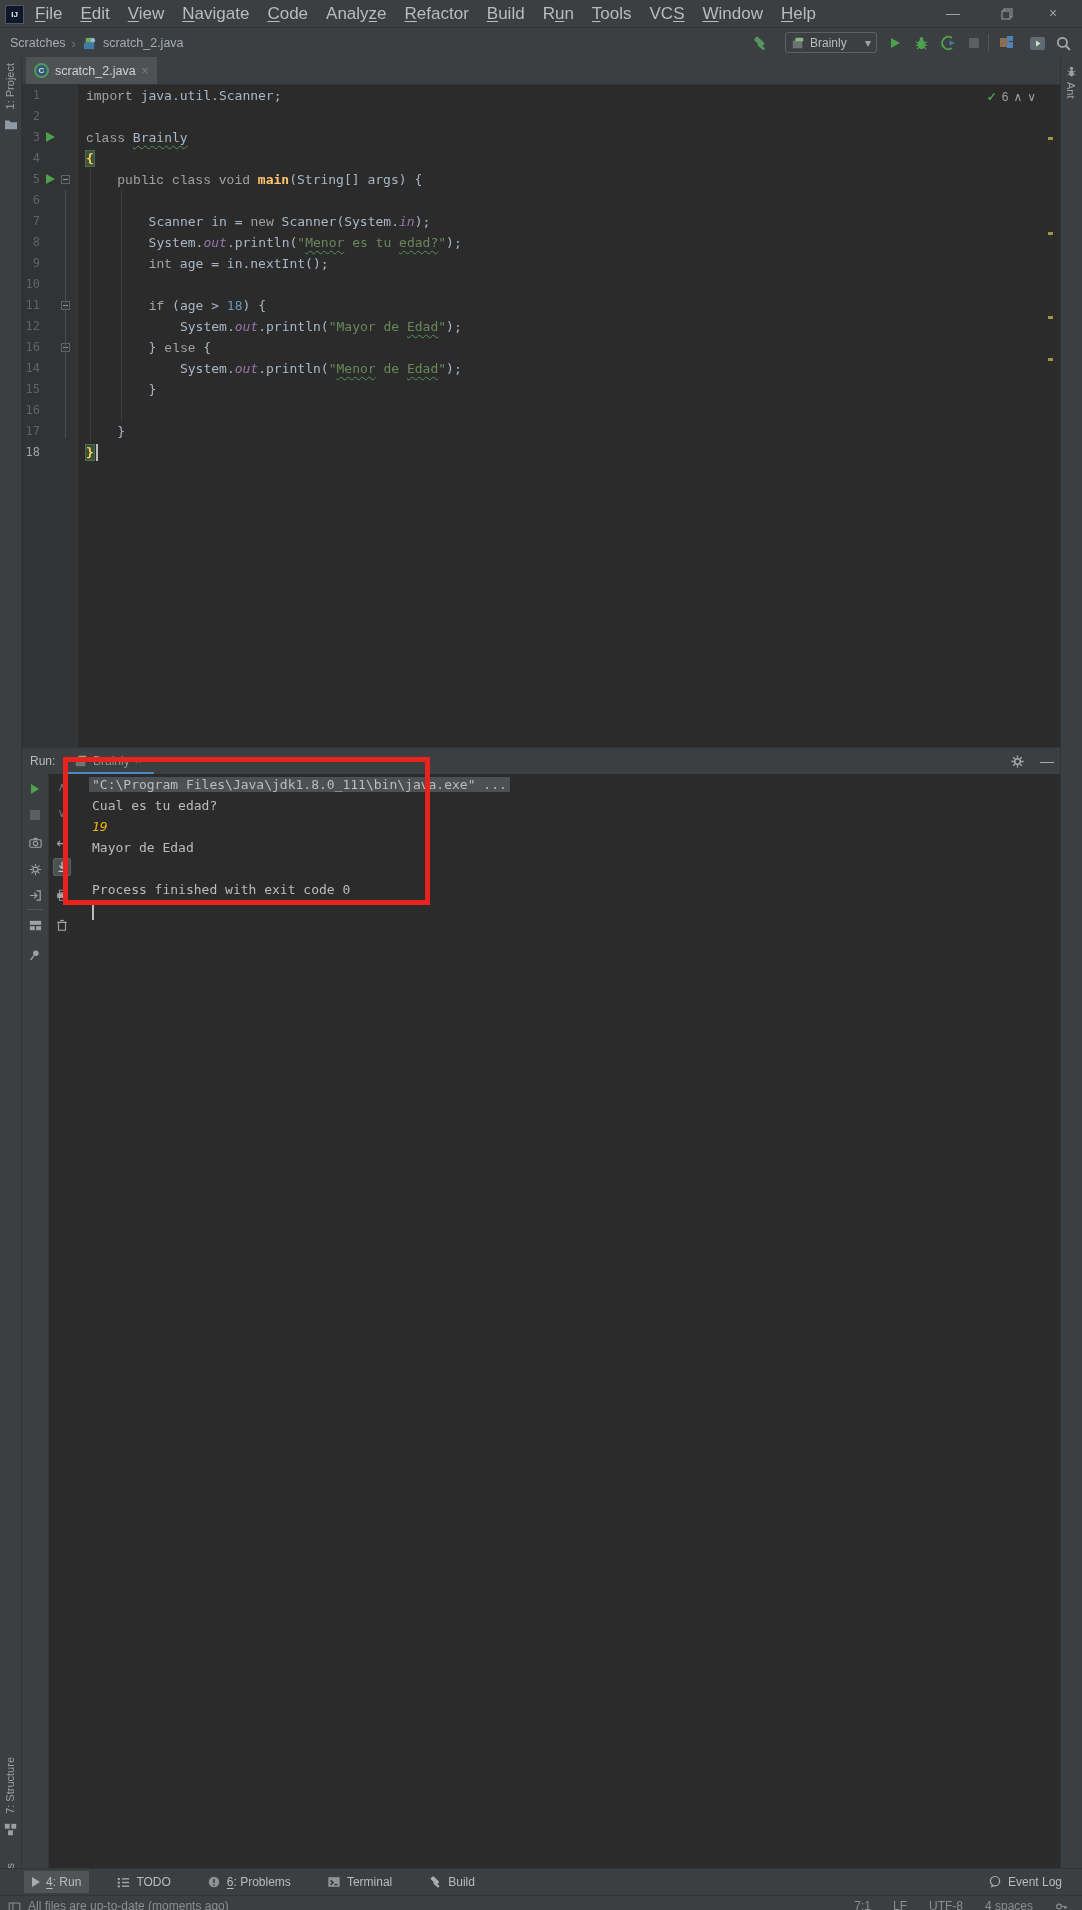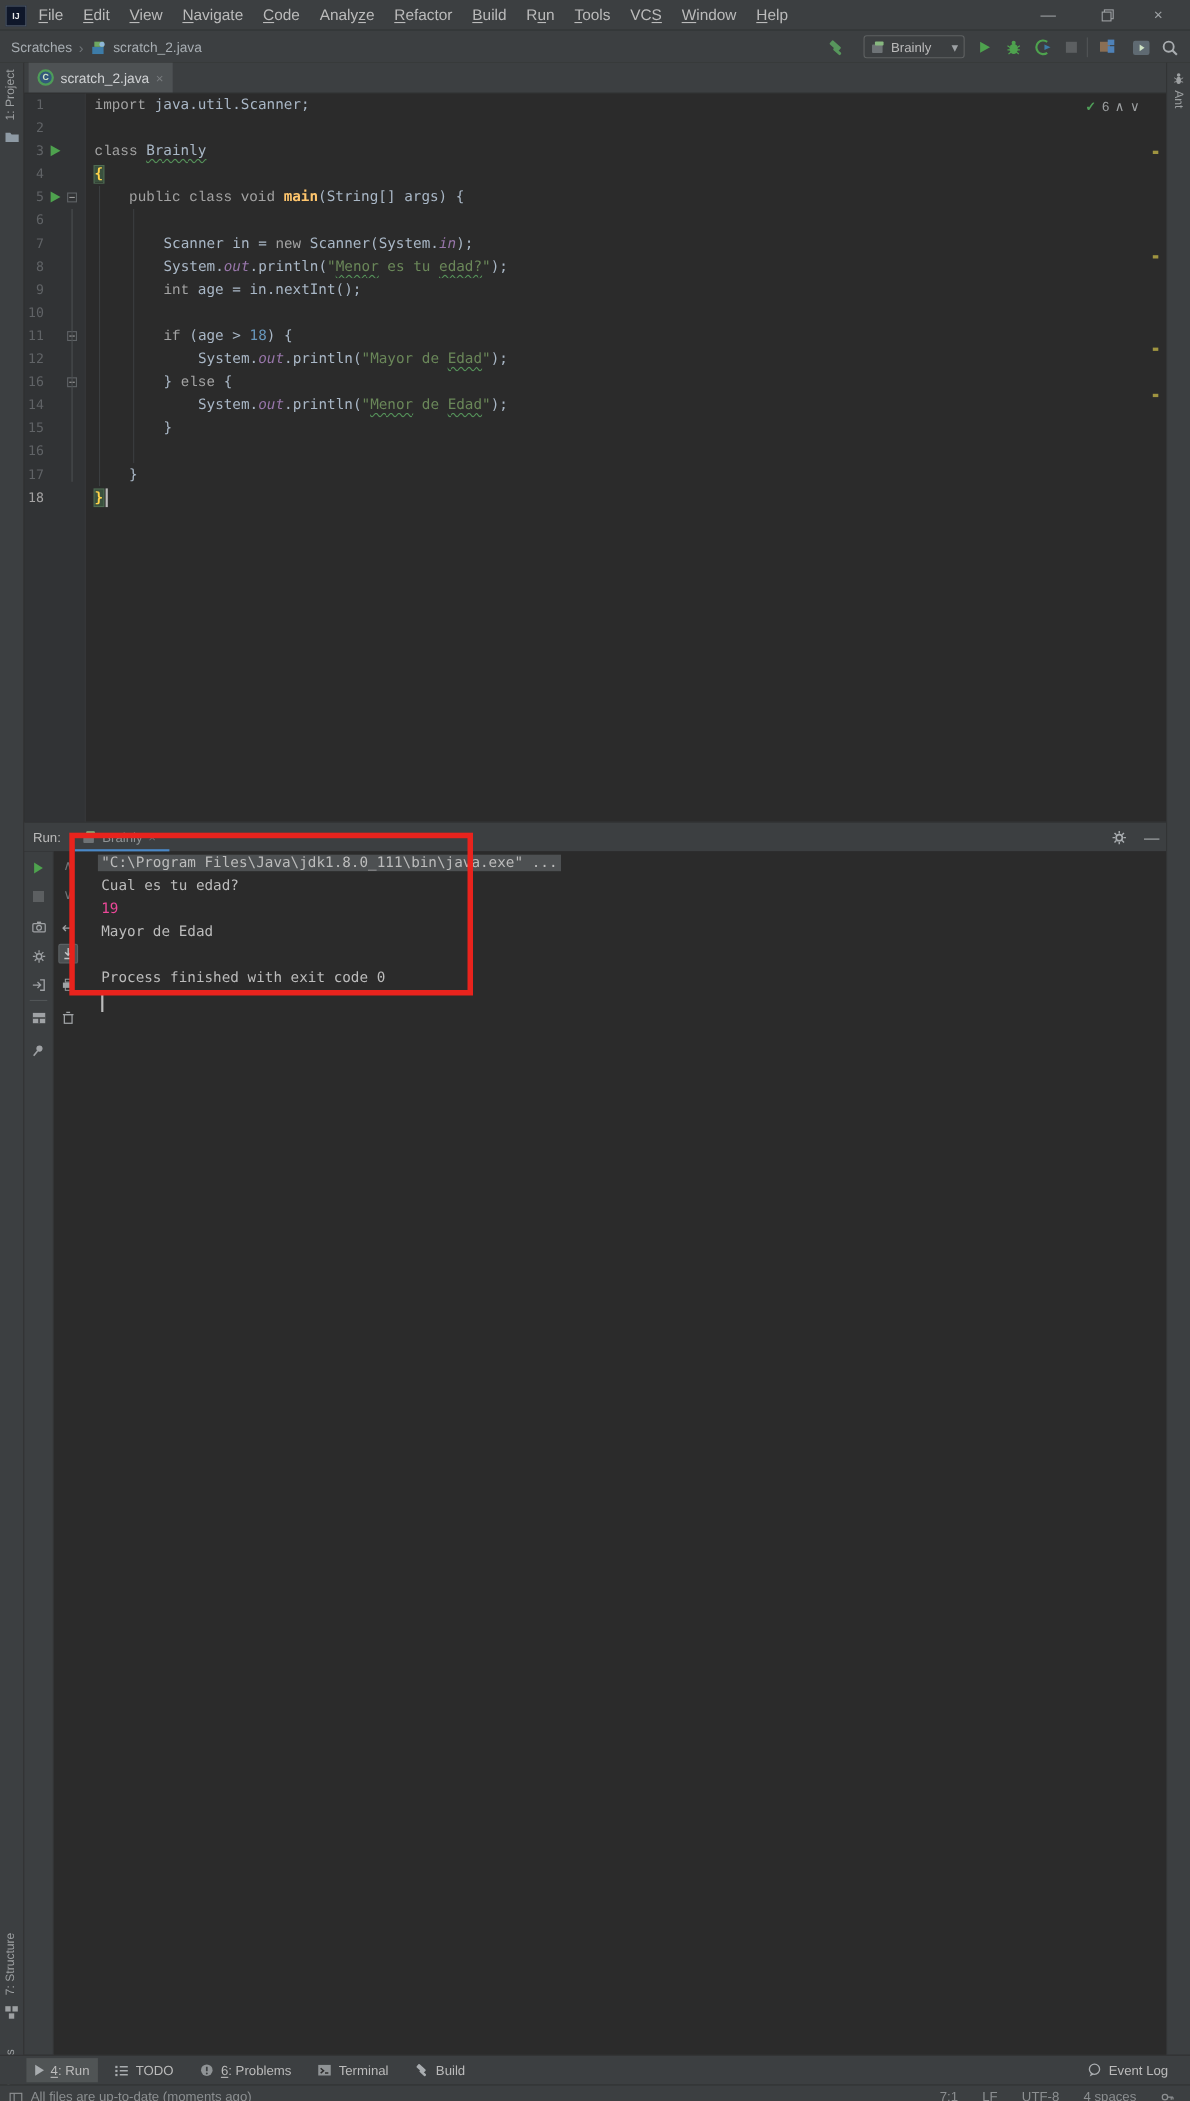--- a/index.html
+++ b/index.html
@@ -4,21 +4,21 @@
 <style>
   html,body{margin:0;padding:0;}
   body{width:1082px;height:1910px;position:relative;overflow:hidden;background:#2b2b2b;
        font-family:"Liberation Sans",sans-serif;font-size:12px;color:#bbbbbb;-webkit-font-smoothing:antialiased;}
   .abs{position:absolute;}
   
   #titlebar{left:0;top:0;width:1082px;height:27px;background:#3c3f41;}
   #logo{left:5px;top:5px;width:17px;height:17px;background:#0f172a;border:1px solid #4d5866;
         color:#e8e8e8;font-size:8px;font-weight:bold;text-align:center;line-height:17px;}
   #menubar{left:26px;top:0;height:27px;display:flex;}
-  .menu-item{padding:0 9px;line-height:27px;color:#bbbbbb;font-size:14px;}
+  .menu-item{padding:0 9px;line-height:27px;color:#bbbbbb;font-size:17px;}
   #win-title{left:573px;top:0;height:27px;line-height:27px;color:#8f9395;font-size:12.5px;white-space:nowrap;}
   .winbtn{top:0;width:34px;height:27px;text-align:center;line-height:27px;color:#9da1a4;font-size:14px;}
   
   #navbar{left:0;top:27px;width:1082px;height:30px;background:#3c3f41;border-top:1px solid #343738;box-sizing:border-box;}
   #breadcrumbs{left:10px;top:0;height:30px;display:flex;align-items:center;gap:6px;color:#a7adb2;font-size:12.5px;}
   .crumb-sep{color:#6f7478;font-size:13px;}
   .nav-ico{top:4px;width:22px;height:22px;display:flex;align-items:center;justify-content:center;}
   #runconfig{left:785px;top:4px;width:92px;height:21px;border:1px solid #5e6162;border-radius:3px;
              display:flex;align-items:center;gap:5px;padding:0 5px;box-sizing:border-box;color:#bbbbbb;}
   .tri-right{width:0;height:0;border-left:9px solid #4ea24e;border-top:5.5px solid transparent;border-bottom:5.5px solid transparent;}
@@ -66,26 +66,26 @@
   #runtab-underline{left:46px;top:24px;width:86px;height:3px;background:#4a88c7;}
   #runbody{left:22px;top:774px;width:1038px;height:1094px;background:#2b2b2b;}
   #run-outer-bar{left:0;top:0;width:27px;height:1094px;background:#3c3f41;border-right:1px solid #323435;box-sizing:border-box;}
   #run-inner-bar{left:27px;top:0;width:27px;height:230px;}
   .tbico{position:absolute;left:4px;width:18px;height:18px;display:flex;align-items:center;justify-content:center;color:#9fa2a5;}
   .tbico.sel{background:#4b5052;border:1px solid #5c6164;box-sizing:border-box;border-radius:2px;}
   .hsep{position:absolute;left:5px;width:16px;height:1px;background:#515557;}
   #console{left:54px;top:0;width:980px;height:1094px;}
   .conline{position:absolute;left:16px;white-space:pre;font-family:"DejaVu Sans Mono",monospace;font-size:13px;line-height:21px;color:#bcbcbc;}
   .con-path{background:#4d5052;padding:0 3px;margin-left:-3px;}
-  .con-input{color:#ec4899;}
+  .con-input{color:#eab308;font-style:italic;}
   
   #red-rect{left:63px;top:757px;width:367px;height:148px;border:5px solid #e8231d;box-sizing:border-box;z-index:60;}
   
   #toolwindowbar{left:0;top:1868px;width:1082px;height:27px;background:#3c3f41;border-top:1px solid #323435;box-sizing:border-box;}
-  #twb-left{left:24px;top:0;height:26px;display:flex;align-items:center;gap:7px;}
+  #twb-left{left:24px;top:0;height:26px;display:flex;align-items:center;gap:20px;}
   .twbtn{display:flex;align-items:center;gap:6px;padding:0 8px;height:22px;color:#bbbbbb;font-size:12px;}
   .twbtn.active{background:#505455;}
   #twb-right{right:12px;top:0;height:26px;display:flex;align-items:center;}
   #statusbar{left:0;top:1895px;width:1082px;height:22px;background:#3c3f41;border-top:1px solid #323435;box-sizing:border-box;color:#8c8f91;}
   #status-left{left:28px;top:3px;}
   #status-right{right:14px;top:3px;display:flex;gap:22px;align-items:center;}
   u{text-underline-offset:2px;}
   svg{display:block;}
 </style>
 </head>

